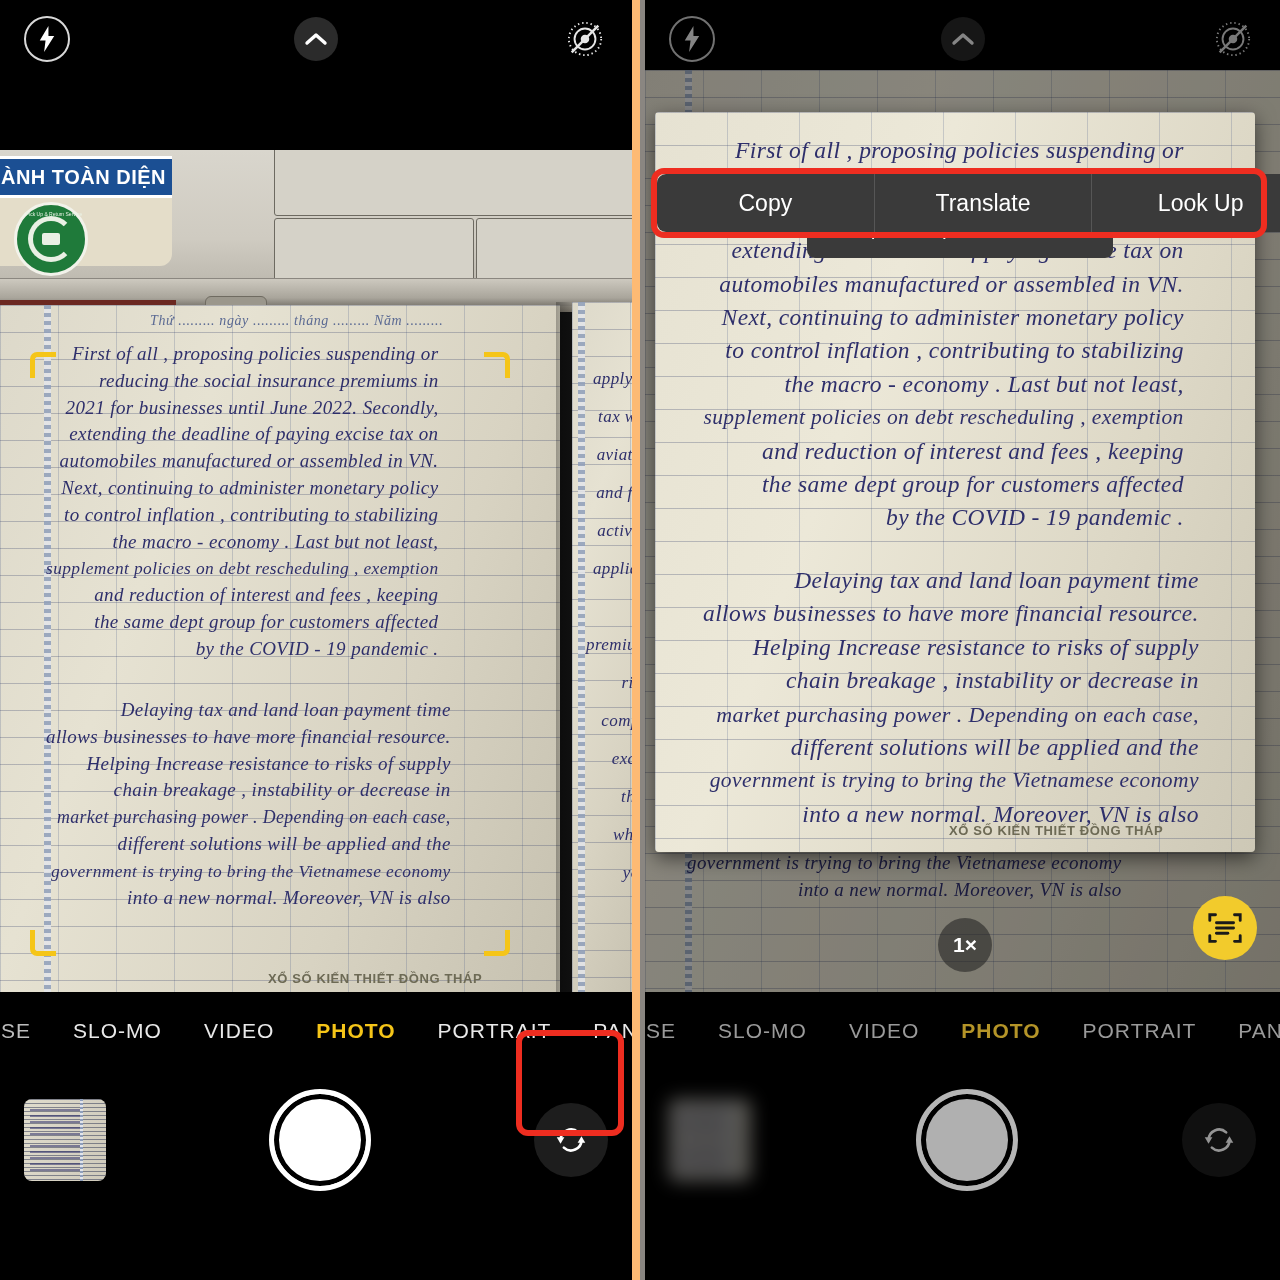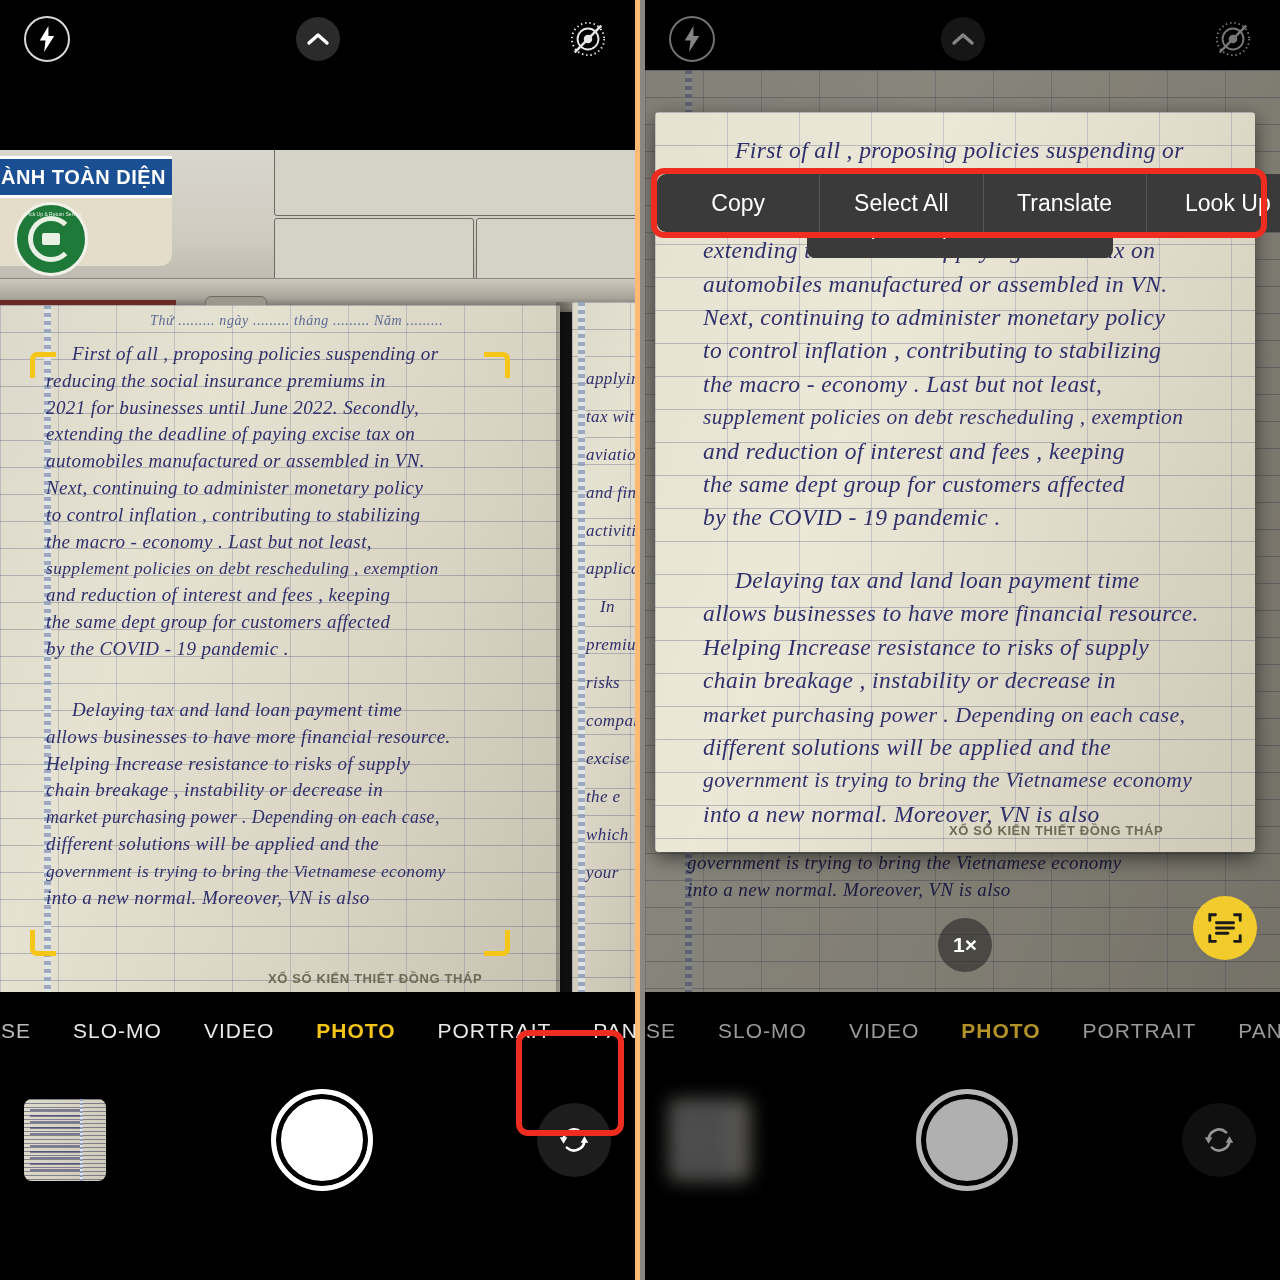--- a/index.html
+++ b/index.html
@@ -16,21 +16,21 @@
     display: flex;
   }
 
   
   .phone {
     position: relative;
     width: 640px; height: 1280px;
     background: #000;
     overflow: hidden;
   }
-  .phone.left  { border-right: 5px solid #fdba74; }
+  .phone.left  { border-right: 8px solid #fdba74; }
   .phone.right { border-left: 5px solid #8a8681; }
   .phone .inner {
     position: absolute;
     left: 0; top: 8px; right: 0; bottom: 8px;
     background: #000;
     overflow: hidden;
   }
 
   
   .topbar {
@@ -158,21 +158,21 @@
 
   
   .hw {
     position: absolute;
     font-family: "Liberation Serif", serif;
     font-style: italic;
     color: #2e2f6b;
     white-space: nowrap;
     letter-spacing: .4px;
   }
-  .hw-block { position: absolute; }
+  .hw-block { position: absolute; text-align: right; }
   .hw-line { display: block; white-space: nowrap; }
 
   
   .bracket { position: absolute; width: 26px; height: 26px; }
   .bracket.tl { border-left: 5px solid #f5c518; border-top: 5px solid #f5c518; border-top-left-radius: 7px; }
   .bracket.tr { border-right: 5px solid #f5c518; border-top: 5px solid #f5c518; border-top-right-radius: 7px; }
   .bracket.bl { border-left: 5px solid #f5c518; border-bottom: 5px solid #f5c518; border-bottom-left-radius: 7px; }
   .bracket.br { border-right: 5px solid #f5c518; border-bottom: 5px solid #f5c518; border-bottom-right-radius: 7px; }
 
   
@@ -554,21 +554,20 @@
 
           <div class="watermark" style="left:294px; bottom:14px;">XỔ SỐ KIẾN THIẾT ĐỒNG THÁP</div>
         </div>
 
         <div class="hint-pill">
           <span>Swipe or tap to select text.</span>
         </div>
 
         <div class="ctxmenu">
           <div class="item">Copy</div>
-          <div class="item">Select All</div>
           <div class="item">Translate</div>
           <div class="item">Look Up</div>
         </div>
         <div class="ctx-redbox"></div>
 
         <div class="zoom-chip" style="left:293px; top:848px;">
           <span>1×</span>
         </div>
 
         <div class="livetext-btn active" style="left:548px; top:826px;">

